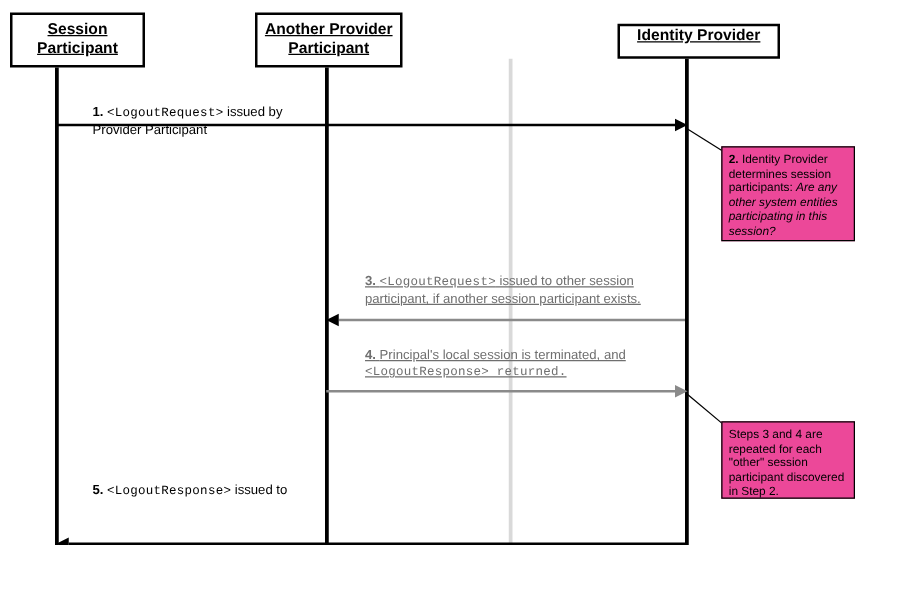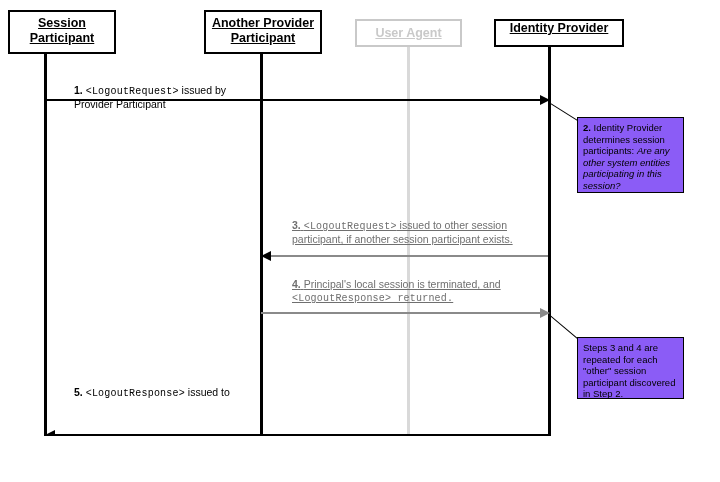--- a/index.html
+++ b/index.html
@@ -98,21 +98,21 @@
   .mono {
     font-family: "Liberation Mono", monospace;
     font-size: 10px;
     letter-spacing: 0.2px;
   }
   
   .note {
     position: absolute;
     box-sizing: border-box;
     border: 1px solid #000000;
-    background: #8b5cf6;
+    background: #ec4899;
     font-size: 9.5px;
     line-height: 11.5px;
     color: #000000;
     padding: 4px 5px;
   }
   .note b { font-weight: bold; }
   .note i { font-style: italic; }
   .note-connector {
     position: absolute;
     background: #000000;
@@ -128,23 +128,20 @@
   <div class="actor" style="left:8px; top:10px; width:108px; height:44px;">
     <span>Session</span>
     <span>Participant</span>
   </div>
 
   <div class="actor" style="left:204px; top:10px; width:118px; height:44px;">
     <span>Another Provider</span>
     <span>Participant</span>
   </div>
 
-  <div class="actor faded" style="left:355px; top:19px; width:107px; height:28px; padding-top:5px;">
-    <span>User Agent</span>
-  </div>
 
   <div class="actor" style="left:494px; top:19px; width:130px; height:28px; padding-top:0;">
     <span>Identity Provider</span>
   </div>
 
   <div class="lifeline" style="left:44px; top:54px; height:400px;"></div>
   <div class="arrowhead-down" style="left:39px; top:453px;"></div>
 
   <div class="lifeline" style="left:260px; top:54px; height:400px;"></div>
   <div class="arrowhead-down" style="left:255px; top:453px;"></div>

